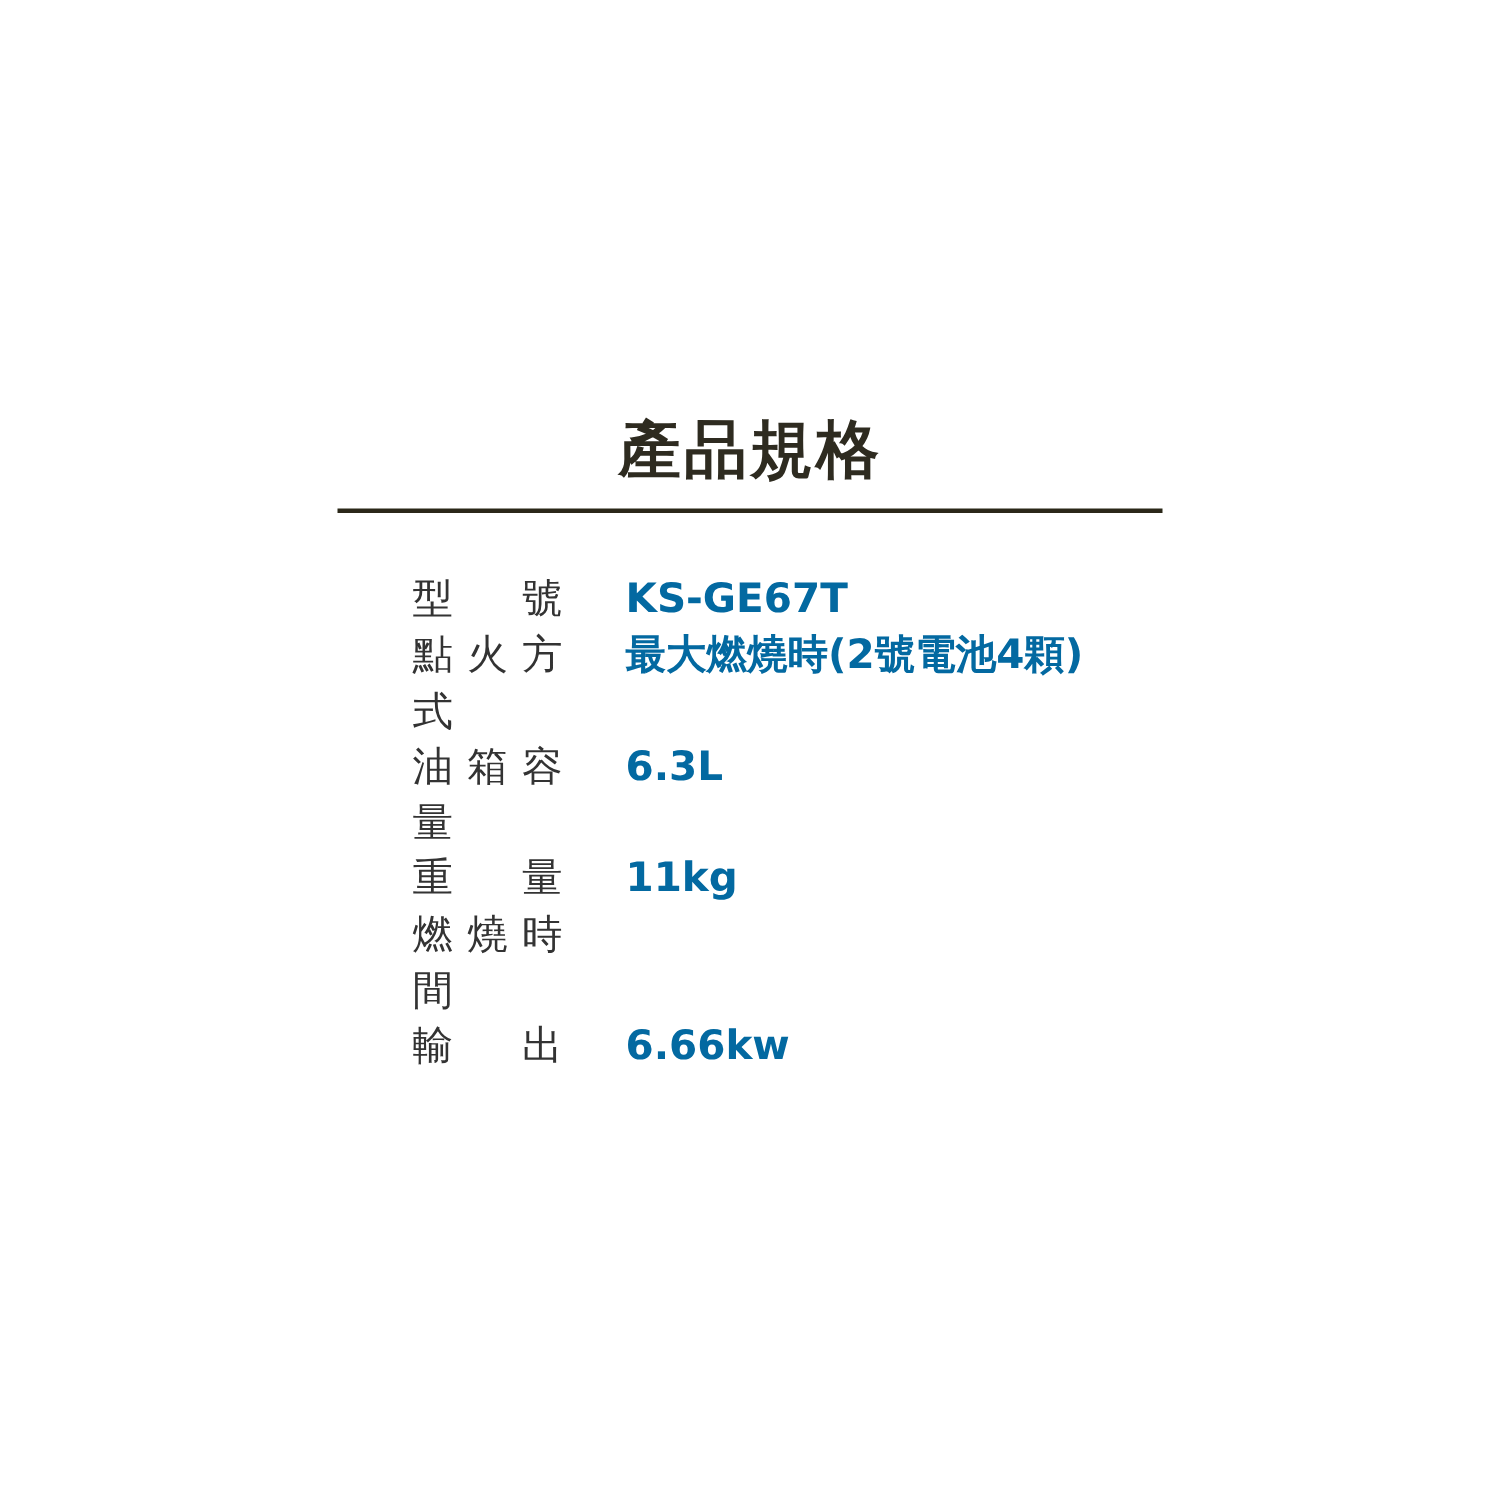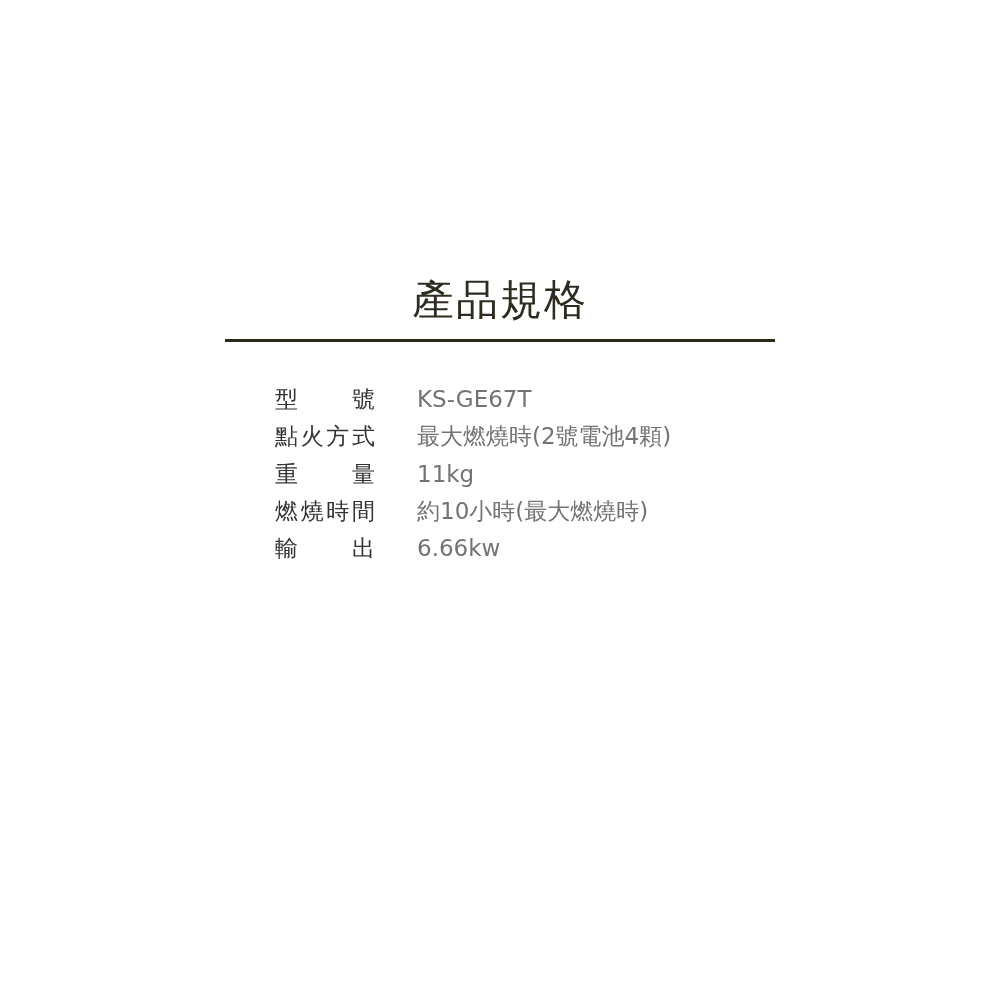--- a/index.html
+++ b/index.html
@@ -16,21 +16,21 @@
     overflow: hidden;
   }
   .title {
     position: absolute;
     top: 248px;
     left: 0;
     width: 1000px;
     text-align: center;
     font-size: 42px;
     line-height: 48px;
-    font-weight: 400;
+    font-weight: 700;
     letter-spacing: 2px;
     color: #2e2b20;
   }
   .divider {
     position: absolute;
     top: 339px;
     left: 225px;
     width: 550px;
     height: 3px;
     background: #2b2819;
@@ -38,35 +38,35 @@
   .spec-table {
     position: absolute;
     top: 381px;
     left: 275px;
     width: 500px;
   }
   .spec-row {
     display: flex;
     align-items: baseline;
     line-height: 37.3px;
-    font-size: 23px;
+    font-size: 27px;
   }
   .spec-label {
     flex: 0 0 100px;
     width: 100px;
     text-align: justify;
     text-align-last: justify;
     text-justify: inter-character;
     font-weight: 500;
     color: #333333;
   }
   .spec-value {
     margin-left: 42px;
-    font-weight: 400;
-    color: #737373;
+    font-weight: 700;
+    color: #0369a1;
     white-space: pre;
   }
 </style>
 </head>
 <body>
 
 <div class="page">
 
   <h1 class="title">產品規格</h1>
 
@@ -79,30 +79,33 @@
       <span class="spec-value">KS-GE67T</span>
     </div>
 
 
 
     <div class="spec-row">
       <span class="spec-label">點火方式</span>
       <span class="spec-value">最大燃燒時(2號電池4顆)</span>
     </div>
 
+    <div class="spec-row">
+      <span class="spec-label">油箱容量</span>
+      <span class="spec-value">6.3L</span>
+    </div>
 
 
     <div class="spec-row">
       <span class="spec-label">重量</span>
       <span class="spec-value">11kg</span>
     </div>
 
     <div class="spec-row">
       <span class="spec-label">燃燒時間</span>
-      <span class="spec-value">約10小時(最大燃燒時)</span>
     </div>
 
     <div class="spec-row">
       <span class="spec-label">輸出</span>
       <span class="spec-value">6.66kw</span>
     </div>
 
 
   </div>
 </div>

